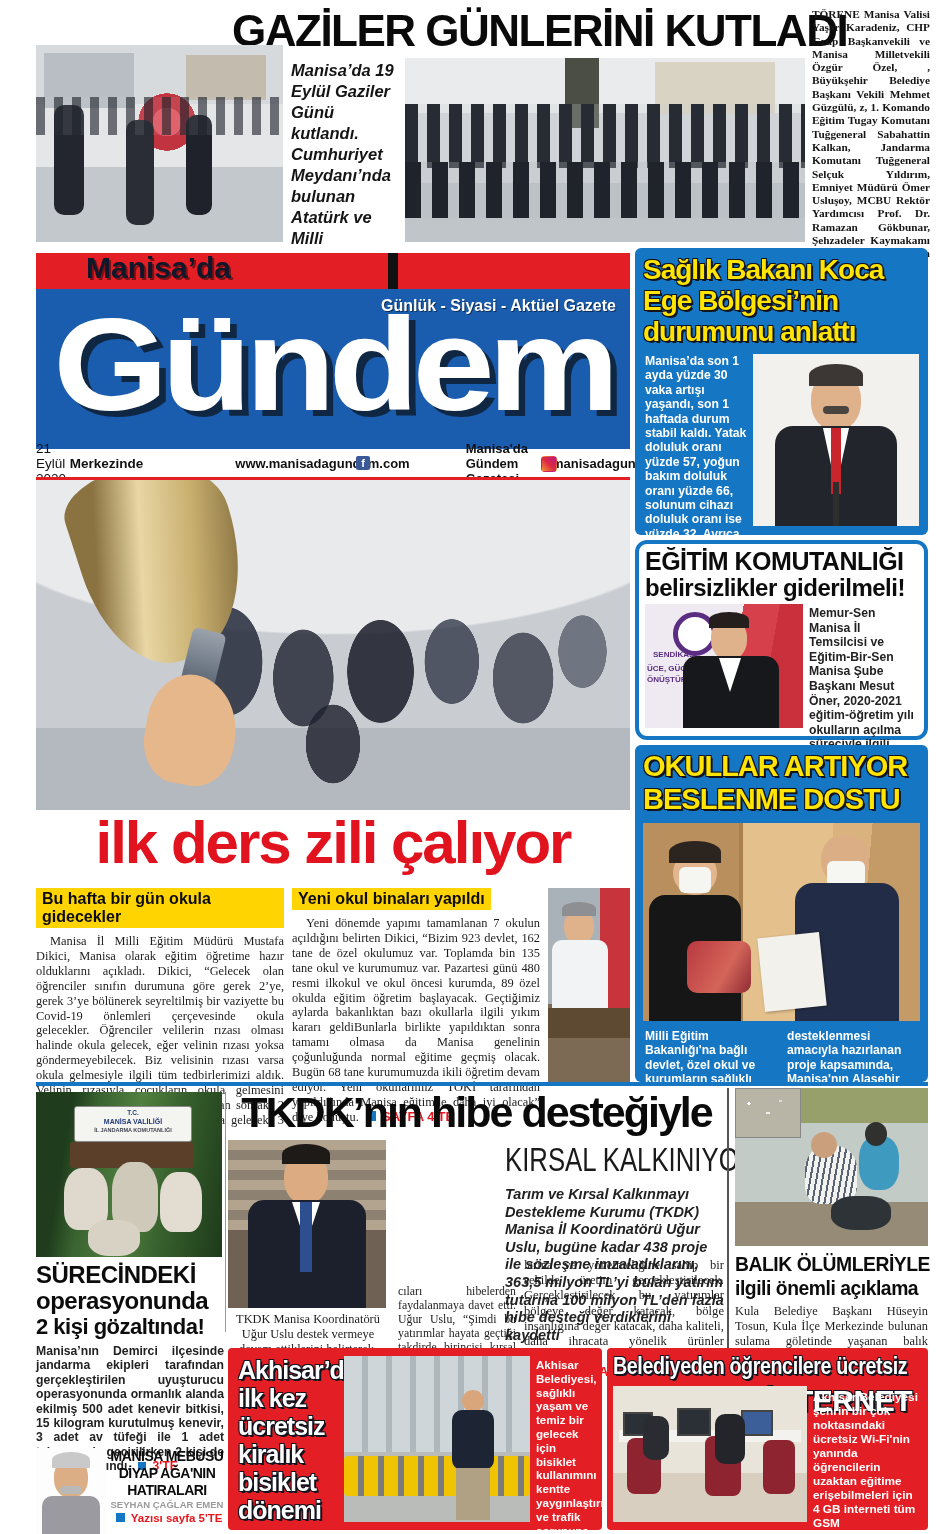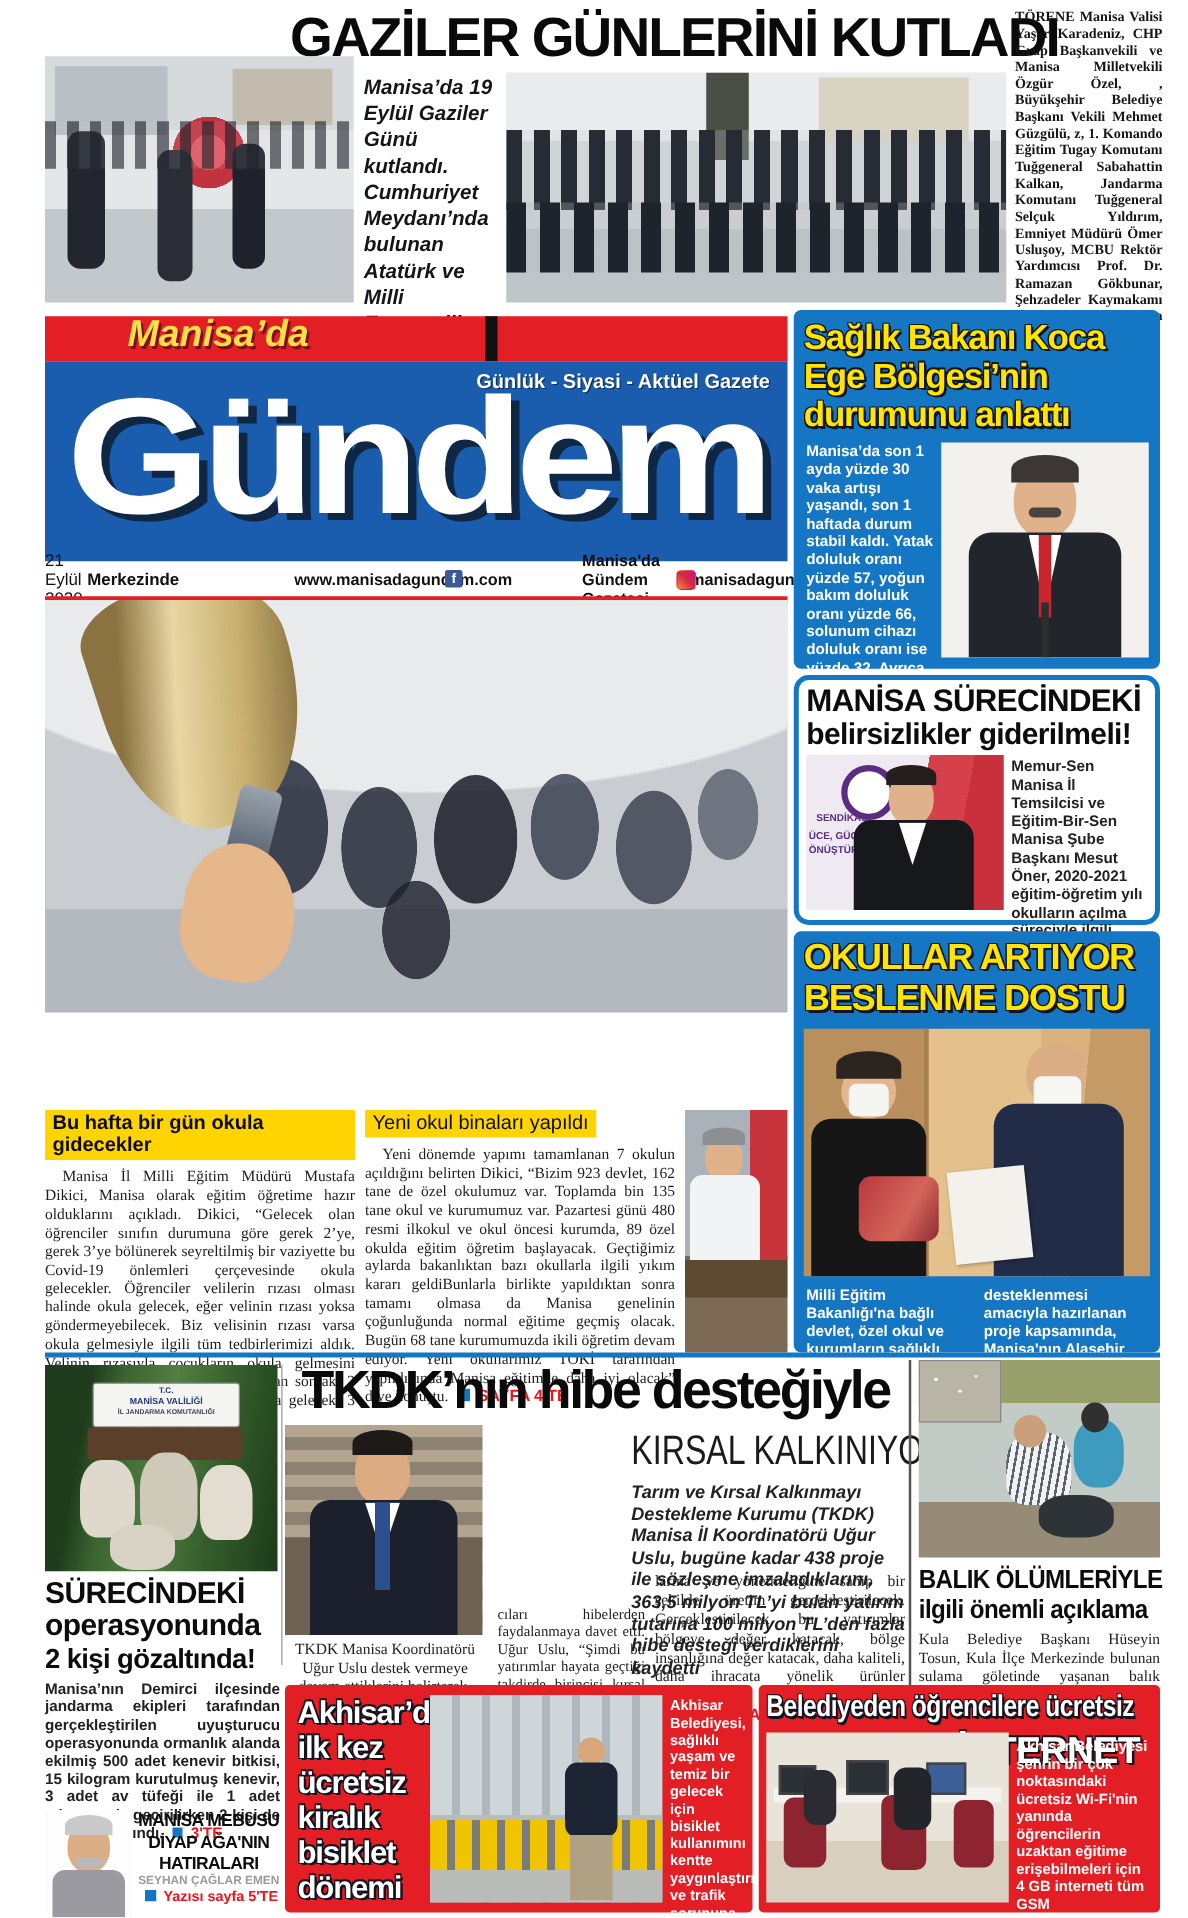--- a/index.html
+++ b/index.html
@@ -45,21 +45,21 @@
   </div>
 
   <div class="abs" style="left:812px;top:8px;width:118px;font-family:'Liberation Serif',serif;font-weight:bold;font-size:11.3px;line-height:13.3px;text-align:justify;color:#151515;">
     <span>TÖRENE Manisa Valisi Yaşar Karadeniz, CHP Grup Başkanvekili ve Manisa Milletvekili Özgür Özel, , Büyükşehir Belediye Başkanı Vekili Mehmet Güzgülü, z, 1. Komando Eğitim Tugay Komutanı Tuğgeneral Sabahattin Kalkan, Jandarma Komutanı Tuğgeneral Selçuk Yıldırım, Emniyet Müdürü Ömer Usluşoy, MCBU Rektör Yardımcısı Prof. Dr. Ramazan Gökbunar, Şehzadeler Kaymakamı Cemal Hüsnü Çaykara ve gaziler katıldı.</span><br>
     <span class="sq" style="width:8px;height:8px;margin-left:0;"></span>
     <span class="refred" style="font-family:'Liberation Sans',sans-serif;font-size:11px;">SAYFA 4'TE</span>
   </div>
 
   <div class="abs" style="left:36px;top:253px;width:594px;height:224px;">
     <div class="abs" style="left:0;top:0;width:594px;height:36px;background:var(--red);">
-      <span style="position:absolute;left:66px;top:-2px;font-style:italic;font-weight:bold;font-size:30px;color:#fde047;text-shadow:2px 2px 0 rgba(0,0,0,.45);">Manisa’da</span>
+      <span style="position:absolute;left:50px;top:-2px;font-weight:bold;font-size:30px;color:#0f172a;text-shadow:2px 2px 0 rgba(0,0,0,.45);">Manisa’da</span>
       <span class="abs" style="left:352px;top:0;width:10px;height:36px;background:#111;"></span>
     </div>
     <div class="abs" style="left:0;top:36px;width:594px;height:160px;background:var(--mastblue);">
       <div style="position:absolute;left:0;top:0;width:594px;text-align:center;font-weight:bold;font-size:132px;line-height:152px;letter-spacing:-6px;color:#fff;text-shadow:6px 6px 0 rgba(10,10,10,.65);transform:scaleX(1.12);">Gündem</div>
       <div style="position:absolute;right:14px;top:8px;font-weight:bold;font-size:16px;color:#fff;text-shadow:1px 1px 0 rgba(0,0,0,.5);">Günlük - Siyasi - Aktüel Gazete</div>
     </div>
     <div class="abs" style="left:0;top:198px;width:594px;height:24px;display:flex;align-items:center;font-size:13.5px;color:#111;">
       <span>21 Eylül 2020</span>&nbsp;
       <span class="heavy">Merkezinde</span>
       <span class="heavy" style="margin-left:92px;font-size:13px;">www.manisadagundem.com</span>
@@ -89,21 +89,21 @@
       <div class="abs" style="left:70px;top:52px;width:26px;height:8px;border-radius:4px;background:#4a4440;"></div>
       <div class="abs" style="left:22px;top:72px;width:122px;height:100px;border-radius:18px 18px 0 0;background:#23252c;"></div>
       <div class="abs" style="left:70px;top:74px;width:26px;height:60px;background:#fff;clip-path:polygon(0 0,100% 0,50% 100%);"></div>
       <div class="abs" style="left:78px;top:74px;width:10px;height:66px;background:#c8252c;"></div>
       <div class="abs" style="left:80px;top:128px;width:6px;height:44px;background:#2e2e2e;"></div>
     </div>
   </div>
 
   <div class="abs" style="left:635px;top:540px;width:285px;height:192px;background:#fff;border:4px solid var(--boxblue);border-radius:12px;">
     <div style="padding:4px 6px 0 6px;font-weight:bold;letter-spacing:-0.5px;color:#0c0c0c;">
-      <div class="nowrap" style="font-size:25px;line-height:27px;">MANİSA SÜRECİNDEKİ</div>
+      <div class="nowrap" style="font-size:25px;line-height:27px;">EĞİTİM KOMUTANLIĞI</div>
       <div class="nowrap" style="font-size:24px;line-height:26px;">belirsizlikler giderilmeli!</div>
     </div>
     <div class="ph" style="left:6px;top:60px;width:158px;height:124px;background:linear-gradient(100deg,#efeaf2 0 55%,#d6404a 55% 75%,#c9303c 75%);">
       <div class="abs" style="left:28px;top:8px;width:34px;height:34px;border-radius:50%;border:5px solid #5b2d82;background:#fff;"></div>
       <div class="abs" style="left:8px;top:46px;font-size:8px;font-weight:bold;color:#5b2d82;">SENDİKASI</div>
       <div class="abs" style="left:2px;top:60px;font-size:8px;font-weight:bold;color:#5b2d82;">ÜCE, GÜCÜ KA</div>
       <div class="abs" style="left:2px;top:71px;font-size:8px;font-weight:bold;color:#5b2d82;">ÖNÜŞTÜRDÜ</div>
       <div class="abs" style="left:66px;top:14px;width:36px;height:42px;border-radius:46%;background:#dfb28b;"></div>
       <div class="abs" style="left:64px;top:8px;width:40px;height:16px;border-radius:50% 50% 0 0;background:#241f1c;"></div>
       <div class="abs" style="left:38px;top:52px;width:96px;height:72px;border-radius:14px 14px 0 0;background:#17181c;"></div>
@@ -151,28 +151,29 @@
        radial-gradient(50px 75px at 82% 60%,rgba(34,38,54,.7) 0 60%,transparent 61%),
        radial-gradient(40px 60px at 92% 52%,rgba(52,58,76,.6) 0 60%,transparent 61%),
        radial-gradient(45px 65px at 50% 80%,rgba(28,30,42,.8) 0 60%,transparent 61%),
        radial-gradient(600px 200px at 50% 10%,#e8eaec 0 60%,transparent 61%),
        linear-gradient(#dcdfe2 0 30%,#c9cdd2 30% 75%,#b4b9bf 75%);">
     <div class="abs" style="left:46px;top:-18px;width:160px;height:200px;background:linear-gradient(105deg,#8a7340 0 18%,#e8d6a4 40%,#c9b070 65%,#6f5a2e);border-radius:38% 62% 55% 45%/18% 35% 72% 60%;transform:rotate(-18deg);"></div>
     <div class="abs" style="left:150px;top:150px;width:34px;height:60px;background:linear-gradient(#9aa2ac,#55606e);border-radius:6px;transform:rotate(14deg);"></div>
     <div class="abs" style="left:110px;top:195px;width:90px;height:110px;border-radius:45% 55% 40% 40%;background:#e7b78c;transform:rotate(10deg);"></div>
   </div>
 
+  <div class="abs nowrap" style="left:36px;top:810px;width:594px;text-align:center;font-weight:bold;font-size:60px;line-height:66px;letter-spacing:-2px;color:var(--headred);">ilk ders zili çalıyor</div>
 
   <div class="abs" style="left:36px;top:888px;width:248px;">
     <span style="display:inline-block;background:var(--subyellow);font-weight:bold;font-size:16px;padding:2px 6px;color:#0c0c0c;">Bu hafta bir gün okula gidecekler</span>
     <div class="serifbody" style="margin-top:6px;font-size:12.4px;line-height:14.9px;text-indent:14px;">Manisa İl Milli Eğitim Müdürü Mustafa Dikici, Manisa olarak eğitim öğretime hazır olduklarını açıkladı. Dikici, “Gelecek olan öğrenciler sınıfın durumuna göre gerek 2’ye, gerek 3’ye bölünerek seyreltilmiş bir vaziyette bu Covid-19 önlemleri çerçevesinde okula gelecekler. Öğrenciler velilerin rızası olması halinde okula gelecek, eğer velinin rızası yoksa göndermeyebilecek. Biz velisinin rızası varsa okula gelmesiyle ilgili tüm tedbirlerimizi aldık. Velinin rızasıyla çocukların okula gelmesini planlıyoruz. İlk haftada 1 gün, ondan sonraki 2 haftada ise çocuğumuz 2 gün okula gelecek. 3 hafta sonra bakacağız” dedi.</div>
   </div>
 
   <div class="abs" style="left:292px;top:888px;width:248px;">
-    <span style="display:inline-block;background:var(--subyellow);font-weight:normal;font-size:16px;padding:2px 6px;color:#0c0c0c;">Yeni okul binaları yapıldı</span>
+    <span style="display:inline-block;background:var(--subyellow);font-weight:bold;font-size:16px;padding:2px 6px;color:#0c0c0c;">Yeni okul binaları yapıldı</span>
     <div class="serifbody" style="margin-top:6px;font-size:12.4px;line-height:14.9px;text-indent:14px;">
       <span>Yeni dönemde yapımı tamamlanan 7 okulun açıldığını belirten Dikici, “Bizim  923 devlet, 162 tane de özel okulumuz var. Toplamda bin 135 tane okul ve kurumumuz var. Pazartesi günü 480 resmi ilkokul ve okul öncesi kurumda, 89 özel okulda eğitim öğretim başlayacak.  Geçtiğimiz aylarda bakanlıktan bazı okullarla ilgili yıkım kararı geldiBunlarla birlikte yapıldıktan sonra tamamı olmasa da Manisa genelinin çoğunluğunda normal eğitime geçmiş olacak. Bugün 68 tane kurumumuzda ikili öğretim devam ediyor. Yeni okullarımız TOKİ tarafından yapıldığında Manisa eğitimde daha iyi olacak” diye konuştu.</span>
       <span class="sq"></span>
       <span class="refred" style="font-family:'Liberation Sans',sans-serif;font-size:13px;">SAYFA 4'TE</span>
     </div>
   </div>
 
   <div class="ph" style="left:548px;top:888px;width:82px;height:194px;background:linear-gradient(#aab2b9 0 60%,#7c6a55 60%);">
     <div class="abs" style="left:52px;top:0;width:30px;height:120px;background:#c8343c;"></div>
     <div class="abs" style="left:16px;top:22px;width:30px;height:34px;border-radius:46%;background:#dfb28c;"></div>

